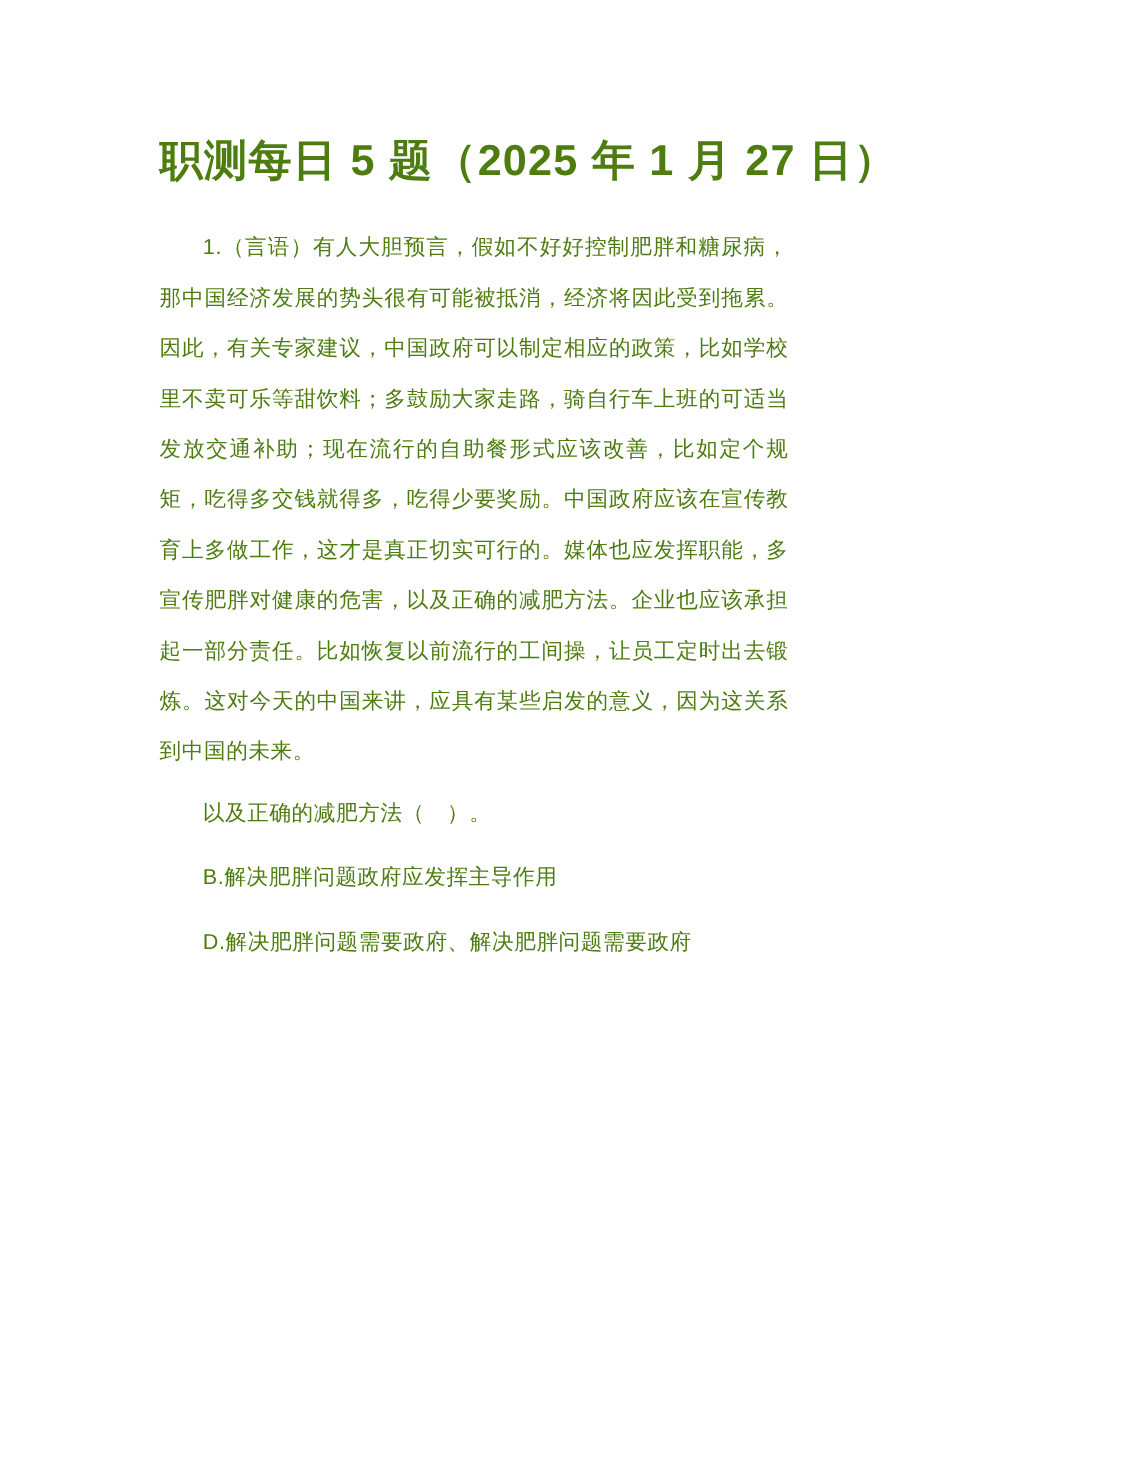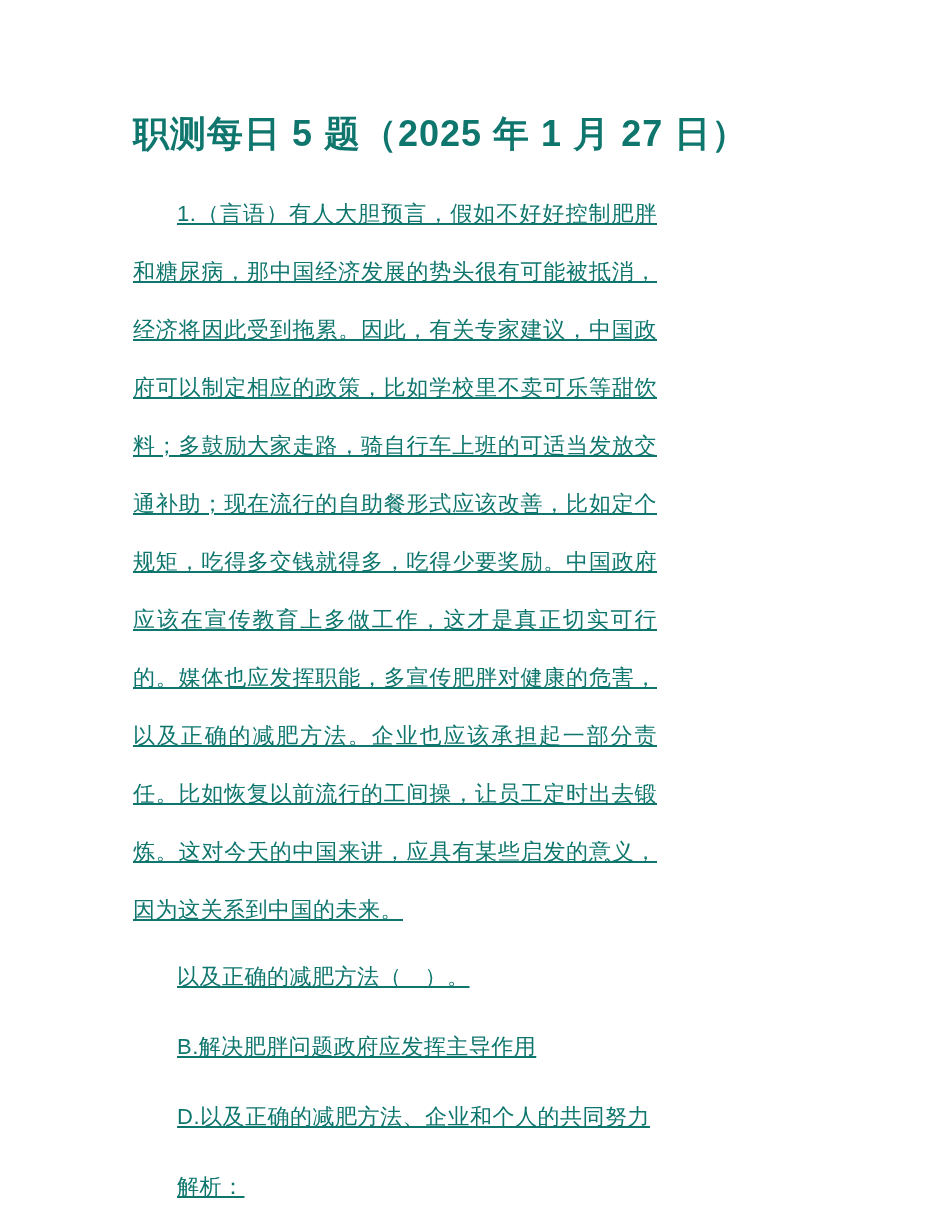--- a/index.html
+++ b/index.html
@@ -6,59 +6,57 @@
     margin: 0;
     padding: 0;
     background: #ffffff;
   }
   .page {
     position: relative;
     width: 784px;
     height: 1230px;
     box-sizing: border-box;
     background: #ffffff;
-    color: #0f766e;
+    color: #4d7c0f;
     padding: 110px 127px 0 133px;
     font-family: "Liberation Sans", "DejaVu Sans", sans-serif;
     overflow: hidden;
   }
   .doc-title {
     margin: 0 0 27px 0;
     font-size: 36px;
     line-height: 48px;
     font-weight: 700;
     text-align: center;
     letter-spacing: 1px;
     white-space: nowrap;
   }
   .para {
     margin: 0 0 12px 0;
-    font-size: 22px;
-    line-height: 58px;
+    font-size: 18px;
+    line-height: 42px;
     text-align: justify;
     text-indent: 2em;
     letter-spacing: 0.5px;
     word-break: break-all;
-    text-decoration: underline;
   }
   .para.passage {
     margin-bottom: 9px;
   }
 </style>
 </head>
 <body>
 
 <div class="page">
   <h1 class="doc-title">职测每日 5 题（2025 年 1 月 27 日）</h1>
 
   <p class="para passage">1.（言语）有人大胆预言，假如不好好控制肥胖和糖尿病，那中国经济发展的势头很有可能被抵消，经济将因此受到拖累。因此，有关专家建议，中国政府可以制定相应的政策，比如学校里不卖可乐等甜饮料；多鼓励大家走路，骑自行车上班的可适当发放交通补助；现在流行的自助餐形式应该改善，比如定个规矩，吃得多交钱就得多，吃得少要奖励。中国政府应该在宣传教育上多做工作，这才是真正切实可行的。媒体也应发挥职能，多宣传肥胖对健康的危害，以及正确的减肥方法。企业也应该承担起一部分责任。比如恢复以前流行的工间操，让员工定时出去锻炼。这对今天的中国来讲，应具有某些启发的意义，因为这关系到中国的未来。</p>
 
   <p class="para">以及正确的减肥方法（　）。</p>
 
 
   <p class="para">B.解决肥胖问题政府应发挥主导作用</p>
 
 
-  <p class="para">D.以及正确的减肥方法、企业和个人的共同努力</p>
+  <p class="para">D.解决肥胖问题需要政府、解决肥胖问题需要政府</p>
 
 
-  <p class="para">解析：</p>
 </div>
 
 </body></html>

